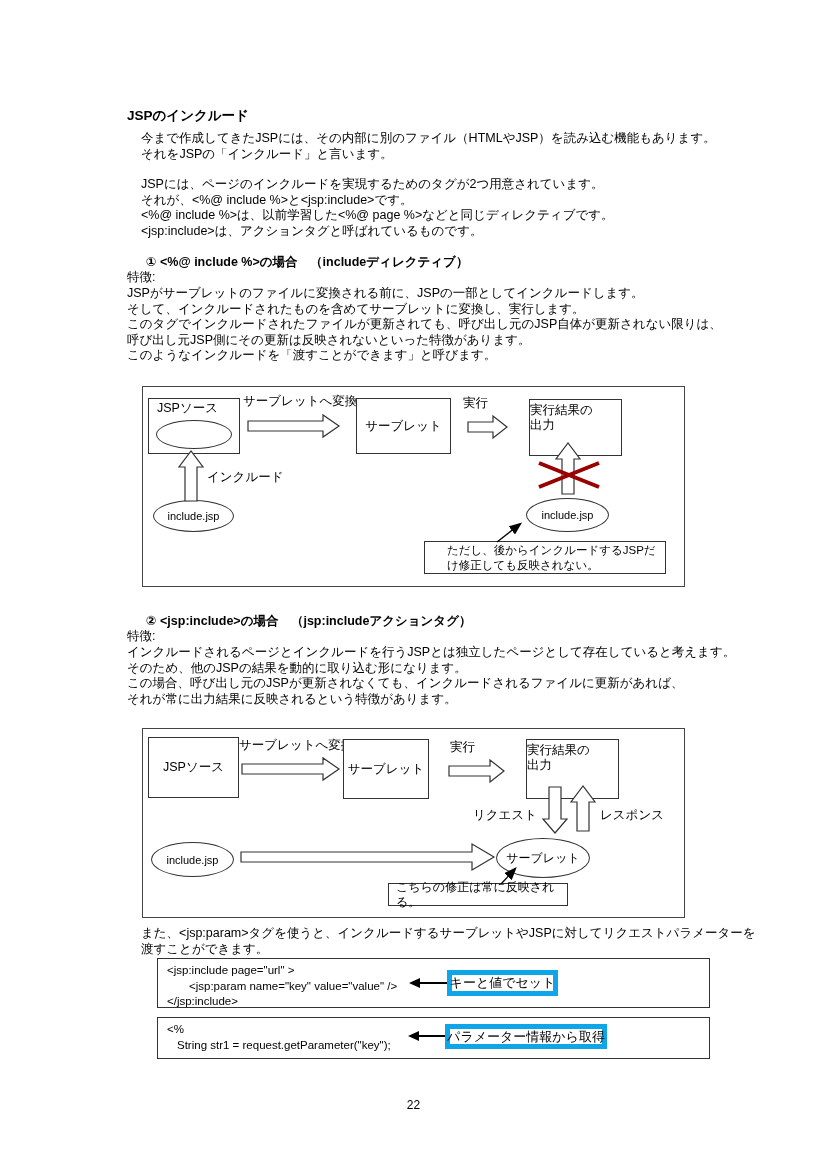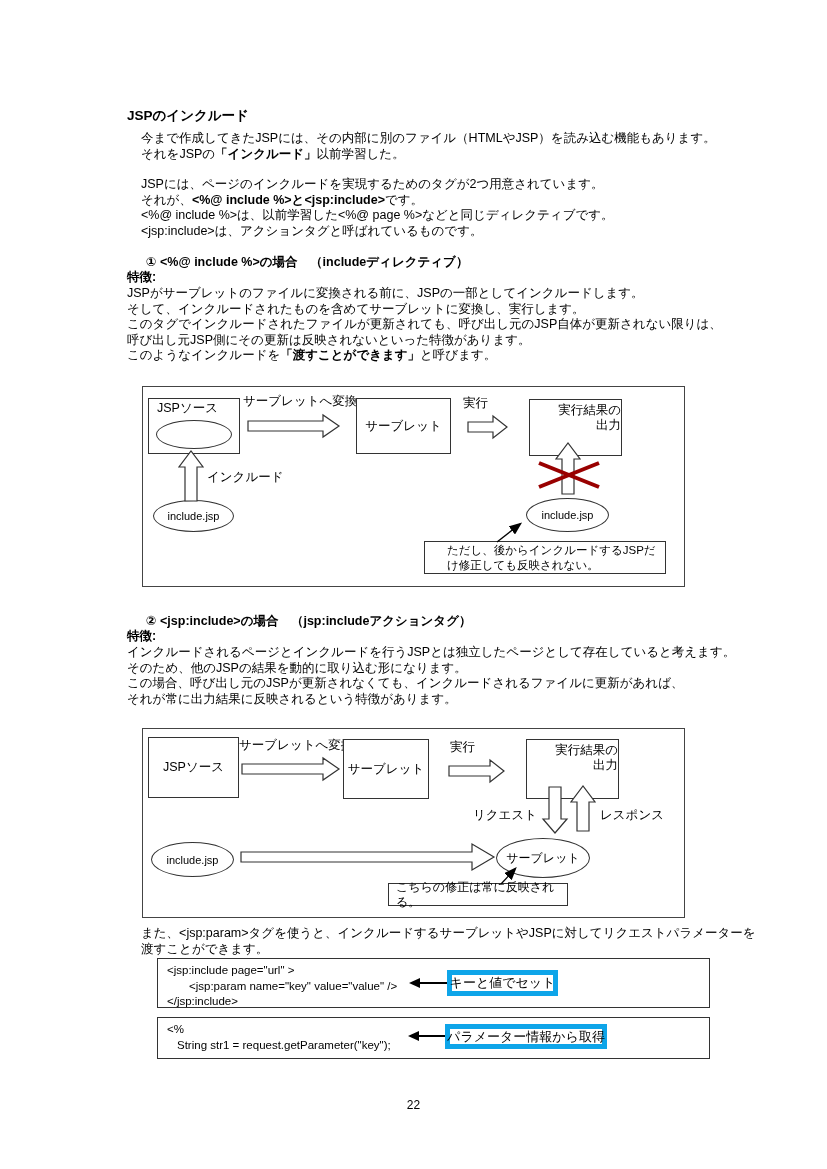--- a/index.html
+++ b/index.html
@@ -3,27 +3,27 @@
 <meta charset="utf-8">
 <style>
   html,body { margin:0; padding:0; background:#fff; }
   .page {
     position:relative; width:827px; height:1169px; background:#ffffff;
     font-family:"Liberation Sans","DejaVu Sans",sans-serif; color:#000;
     overflow:hidden;
   }
   .abs { position:absolute; }
   .tline { font-size:12.5px; line-height:15.5px; white-space:nowrap; }
-  .bold { font-weight:bold;text-align:right; }
+  .bold { font-weight:normal;text-align:right; }
   .heading { font-size:12.5px; font-weight:bold; white-space:nowrap;margin-left:40px; }
   .title { font-size:13.5px; font-weight:bold; white-space:nowrap; }
 
   .diagram { position:absolute; border:1px solid #444; background:#fff; }
   .dbox { position:absolute; border:1px solid #333; background:#fff;
-          font-size:12.5px; text-align:right; box-sizing:border-box; }
+          font-size:12.5px; text-align:left; box-sizing:border-box; }
   .dbox-center { display:flex; align-items:center; justify-content:center; }
   .ellipse { position:absolute; border:1px solid #333; border-radius:50%;
              background:#fff; display:flex; align-items:center; justify-content:center;
              font-size:11px; box-sizing:border-box; }
   .dlabel { position:absolute; font-size:12.5px; white-space:nowrap; }
   .noteb { position:absolute; border:1px solid #333; background:#fff;
            font-size:11.5px; line-height:15px; box-sizing:border-box; padding:1px 4px; }
   .dsvg { position:absolute; left:0; top:0; z-index:5; pointer-events:none; }
 
   .codebox { position:absolute; border:1px solid #333; background:#fff;
@@ -42,21 +42,21 @@
   .pagenum { position:absolute; left:0; width:100%; text-align:center; font-size:12px; }
 </style>
 </head>
 <body>
 
 <div class="page">
 
   <div class="abs title" style="left:127px; top:107px;">JSPのインクルード</div>
 
   <div class="abs tline" style="left:141px; top:131px;">今まで作成してきたJSPには、その内部に別のファイル（HTMLやJSP）を読み込む機能もあります。</div>
-  <div class="abs tline" style="left:141px; top:146.5px;"><span>それをJSPの</span><span class="bold">「インクルード」</span><span>以前学習した。</span></div>
+  <div class="abs tline" style="left:141px; top:146.5px;"><span>それをJSPの</span><span class="bold">「インクルード」</span><span>と言います。</span></div>
 
   <div class="abs tline" style="left:141px; top:177px;">JSPには、ページのインクルードを実現するためのタグが2つ用意されています。</div>
   <div class="abs tline" style="left:141px; top:192.5px;"><span>それが、</span><span class="bold">&lt;%@ include %&gt;と&lt;jsp:include&gt;</span><span>です。</span></div>
   <div class="abs tline" style="left:141px; top:208px;">&lt;%@ include %&gt;は、以前学習した&lt;%@ page %&gt;などと同じディレクティブです。</div>
   <div class="abs tline" style="left:141px; top:223.5px;">&lt;jsp:include&gt;は、アクションタグと呼ばれているものです。</div>
 
   <div class="abs heading" style="left:106px; top:254px;">① &lt;%@ include %&gt;の場合　（includeディレクティブ）</div>
   <div class="abs tline bold" style="left:127px; top:270px;">特徴:</div>
   <div class="abs tline" style="left:127px; top:286px;">JSPがサーブレットのファイルに変換される前に、JSPの一部としてインクルードします。</div>
   <div class="abs tline" style="left:127px; top:301.5px;">そして、インクルードされたものを含めてサーブレットに変換し、実行します。</div>

